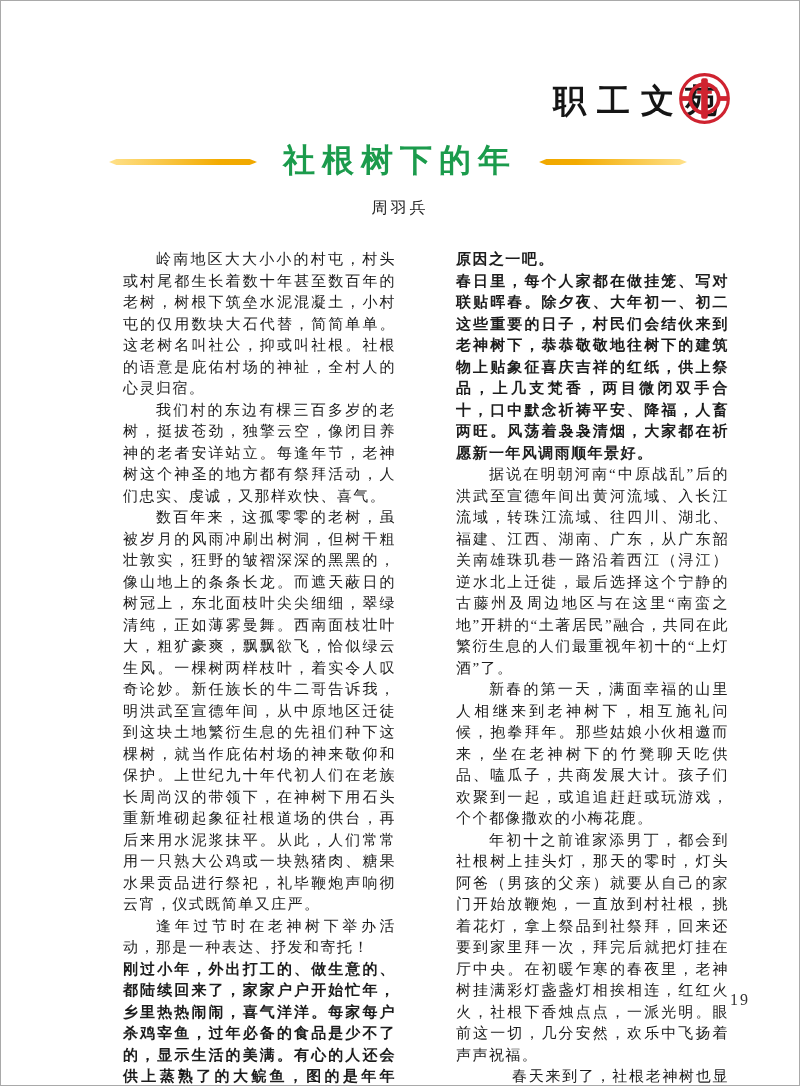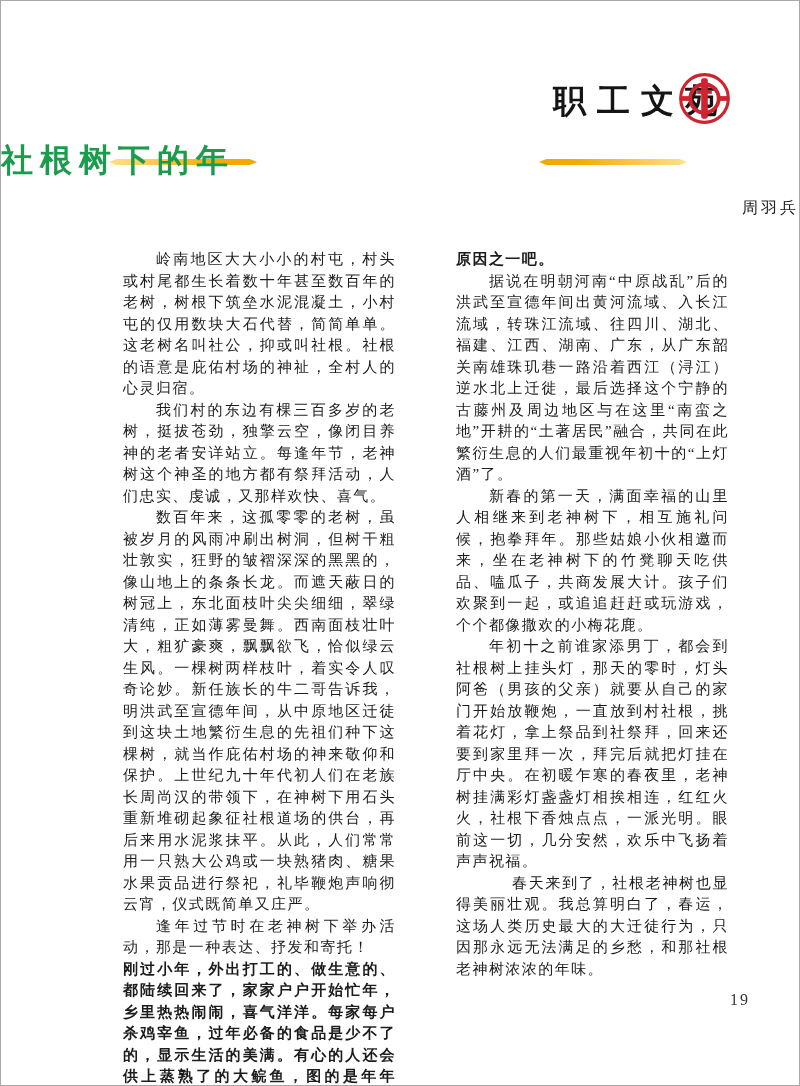--- a/index.html
+++ b/index.html
@@ -15,34 +15,34 @@
   .section-title{
     position:absolute;left:552px;top:78px;
     font-family:"DejaVu Sans","Liberation Sans",sans-serif;
     font-weight:bold;font-size:33px;letter-spacing:11px;
     color:#151515;white-space:nowrap;
   }
   .logo{position:absolute;left:676px;top:70px;width:55px;height:55px;}
   
   .article-title{
     position:absolute;left:0;right:0;top:138px;
-    text-align:left;
+    text-align:center;
     font-family:"DejaVu Sans","Liberation Sans",sans-serif;
     font-weight:bold;font-size:32px;letter-spacing:7px;
     color:#1b9b4c;
   }
   .hline{
     position:absolute;top:158px;height:6px;
     clip-path:polygon(0 50%,5% 0,95% 0,100% 50%,95% 100%,5% 100%);
   }
   .hline.left{left:108px;width:148px;background:linear-gradient(90deg,#ffe18a,#f3ab00 75%,#f0a800);}
   .hline.right{left:538px;width:148px;background:linear-gradient(90deg,#f0a800,#f3ab00 25%,#ffe18a);}
   .author{
     position:absolute;left:0;right:0;top:197px;
-    text-align:right;font-size:16px;letter-spacing:3px;color:#222;
+    text-align:center;font-size:16px;letter-spacing:3px;color:#222;
   }
   
   .columns{
     position:absolute;left:75px;top:248px;width:653px;
     display:flex;gap:13px;
   }
   .col{width:320px;margin-left:47px;}
   .col p{
     margin:0;
     font-size:15px;line-height:21.5px;letter-spacing:1.45px;
@@ -87,20 +87,21 @@
   <div class="columns">
     <div class="col">
       <p class="indent-2">岭南地区大大小小的村屯，村头或村尾都生长着数十年甚至数百年的老树，树根下筑垒水泥混凝土，小村屯的仅用数块大石代替，简简单单。这老树名叫社公，抑或叫社根。社根的语意是庇佑村场的神祉，全村人的心灵归宿。</p>
       <p class="indent-2">我们村的东边有棵三百多岁的老树，挺拔苍劲，独擎云空，像闭目养神的老者安详站立。每逢年节，老神树这个神圣的地方都有祭拜活动，人们忠实、虔诚，又那样欢快、喜气。</p>
       <p class="indent-2">数百年来，这孤零零的老树，虽被岁月的风雨冲刷出树洞，但树干粗壮敦实，狂野的皱褶深深的黑黑的，像山地上的条条长龙。而遮天蔽日的树冠上，东北面枝叶尖尖细细，翠绿清纯，正如薄雾曼舞。西南面枝壮叶大，粗犷豪爽，飘飘欲飞，恰似绿云生风。一棵树两样枝叶，着实令人叹奇论妙。新任族长的牛二哥告诉我，明洪武至宣德年间，从中原地区迁徒到这块土地繁衍生息的先祖们种下这棵树，就当作庇佑村场的神来敬仰和保护。上世纪九十年代初人们在老族长周尚汉的带领下，在神树下用石头重新堆砌起象征社根道场的供台，再后来用水泥浆抹平。从此，人们常常用一只熟大公鸡或一块熟猪肉、糖果水果贡品进行祭祀，礼毕鞭炮声响彻云宵，仪式既简单又庄严。</p>
       <p class="indent-2">逢年过节时在老神树下举办活动，那是一种表达、抒发和寄托！</p>
       <p class="indent-0">刚过小年，外出打工的、做生意的、都陆续回来了，家家户户开始忙年，乡里热热闹闹，喜气洋洋。每家每户杀鸡宰鱼，过年必备的食品是少不了的，显示生活的美满。有心的人还会供上蒸熟了的大鲩鱼，图的是年年有“余”。年的气氛越来越浓，老神树这个地方常有人来，供品的品种多少、精美程度都是小媳妇显摆自己是否勤劳、是否心灵手巧的平台，在人们的赞美中满足自己那小小的虚荣心。我想，这也是社根树下热闹的</p>
     </div>
     <div class="col">
       <p class="indent-0">原因之一吧。</p>
+      <p class="indent-0">春日里，每个人家都在做挂笼、写对联贴晖春。除夕夜、大年初一、初二这些重要的日子，村民们会结伙来到老神树下，恭恭敬敬地往树下的建筑物上贴象征喜庆吉祥的红纸，供上祭品，上几支梵香，两目微闭双手合十，口中默念祈祷平安、降福，人畜两旺。风荡着袅袅清烟，大家都在祈愿新一年风调雨顺年景好。</p>
       <p class="indent-2">据说在明朝河南“中原战乱”后的洪武至宣德年间出黄河流域、入长江流域，转珠江流域、往四川、湖北、福建、江西、湖南、广东，从广东韶关南雄珠玑巷一路沿着西江（浔江）逆水北上迁徙，最后选择这个宁静的古藤州及周边地区与在这里“南蛮之地”开耕的“土著居民”融合，共同在此繁衍生息的人们最重视年初十的“上灯酒”了。</p>
       <p class="indent-2">新春的第一天，满面幸福的山里人相继来到老神树下，相互施礼问候，抱拳拜年。那些姑娘小伙相邀而来，坐在老神树下的竹凳聊天吃供品、嗑瓜子，共商发展大计。孩子们欢聚到一起，或追追赶赶或玩游戏，个个都像撒欢的小梅花鹿。</p>
       <p class="indent-2">年初十之前谁家添男丁，都会到社根树上挂头灯，那天的零时，灯头阿爸（男孩的父亲）就要从自己的家门开始放鞭炮，一直放到村社根，挑着花灯，拿上祭品到社祭拜，回来还要到家里拜一次，拜完后就把灯挂在厅中央。在初暖乍寒的春夜里，老神树挂满彩灯盏盏灯相挨相连，红红火火，社根下香烛点点，一派光明。眼前这一切，几分安然，欢乐中飞扬着声声祝福。</p>
       <p class="indent-4">春天来到了，社根老神树也显得美丽壮观。我总算明白了，春运，这场人类历史最大的大迁徒行为，只因那永远无法满足的乡愁，和那社根老神树浓浓的年味。</p>
     </div>
   </div>
 
   <div class="page-number">19</div>
 
 </div>

